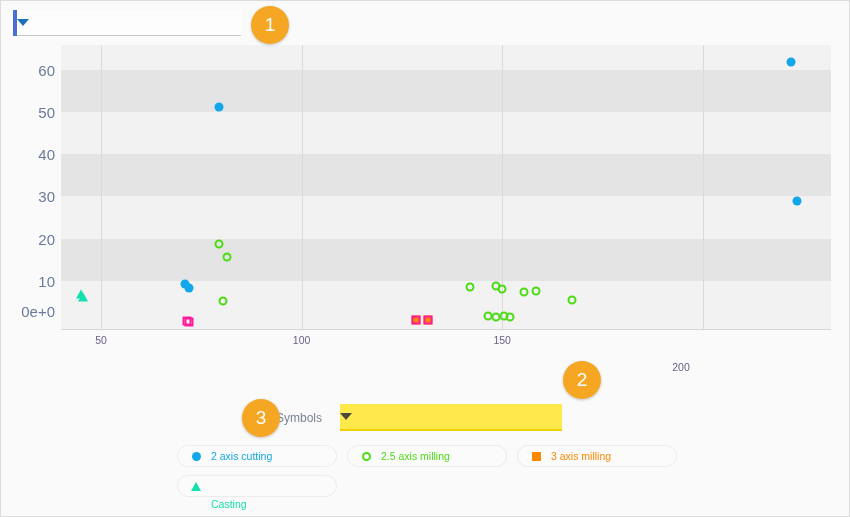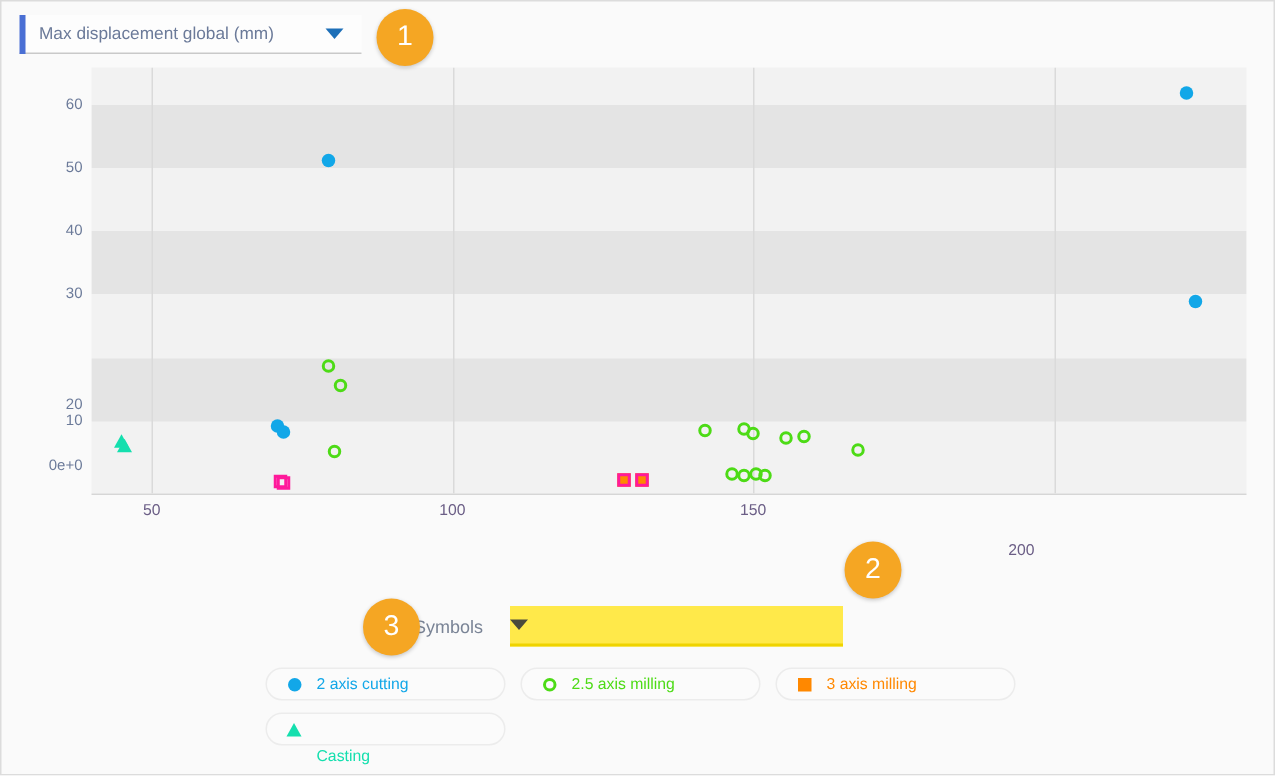--- a/index.html
+++ b/index.html
@@ -66,21 +66,21 @@
     left: 22px; top: 44px;
     width: 808px; height: 300px;
   }
   .yaxis {
     position: absolute; left: 0; top: 0;
     width: 38px; height: 284px;
   }
   .ytick {
     position: absolute; right: 6px;
     transform: translateY(-50%);
-    font-size: 10px; color: #6b7a99;
+    font-size: 15px; color: #6b7a99;
     white-space: nowrap;
   }
   .canvas {
     position: absolute;
     left: 38px; top: 0;
     width: 770px; height: 284px;
     background: #f2f2f2;
     overflow: hidden;
   }
   .band {
@@ -186,33 +186,32 @@
     border-bottom: 9px solid;
   }
 </style>
 </head>
 <body>
 
 <div id="app">
 
   <div class="top-select">
     <div class="accent-bar accent-blue"></div>
-    <div class="sel-label">Max displacement global (mm)</div>
     <div class="caret"></div>
   </div>
 
   <div class="badge" id="badge1">1</div>
   <div class="badge" id="badge2">2</div>
   <div class="badge" id="badge3">3</div>
 
   <div class="plot-wrap">
     <div class="yaxis" id="yaxis">
         <div class="ytick" style="top: 266px; margin-left: 29px;">0e+0</div>
         <div class="ytick" style="top: 235.615px;">10</div>
-        <div class="ytick" style="top: 193.541px; margin-top: 31px;">20</div>
+        <div class="ytick" style="top: 193.541px;">20</div>
         <div class="ytick" style="top: 151.467px;">30</div>
         <div class="ytick" style="top: 109.393px;">40</div>
         <div class="ytick" style="top: 67.3185px;">50</div>
         <div class="ytick" style="top: 25.2444px;">60</div>
       </div>
     <div class="canvas" id="canvas">
         <div class="band" style="top: 193.541px; height: 42.0741px;"></div>
         <div class="band" style="top: 109.393px; height: 42.0741px;"></div>
         <div class="band" style="top: 25.2444px; height: 42.0741px;"></div>
         <div class="vgrid" style="left: 40.1042px;"></div>

